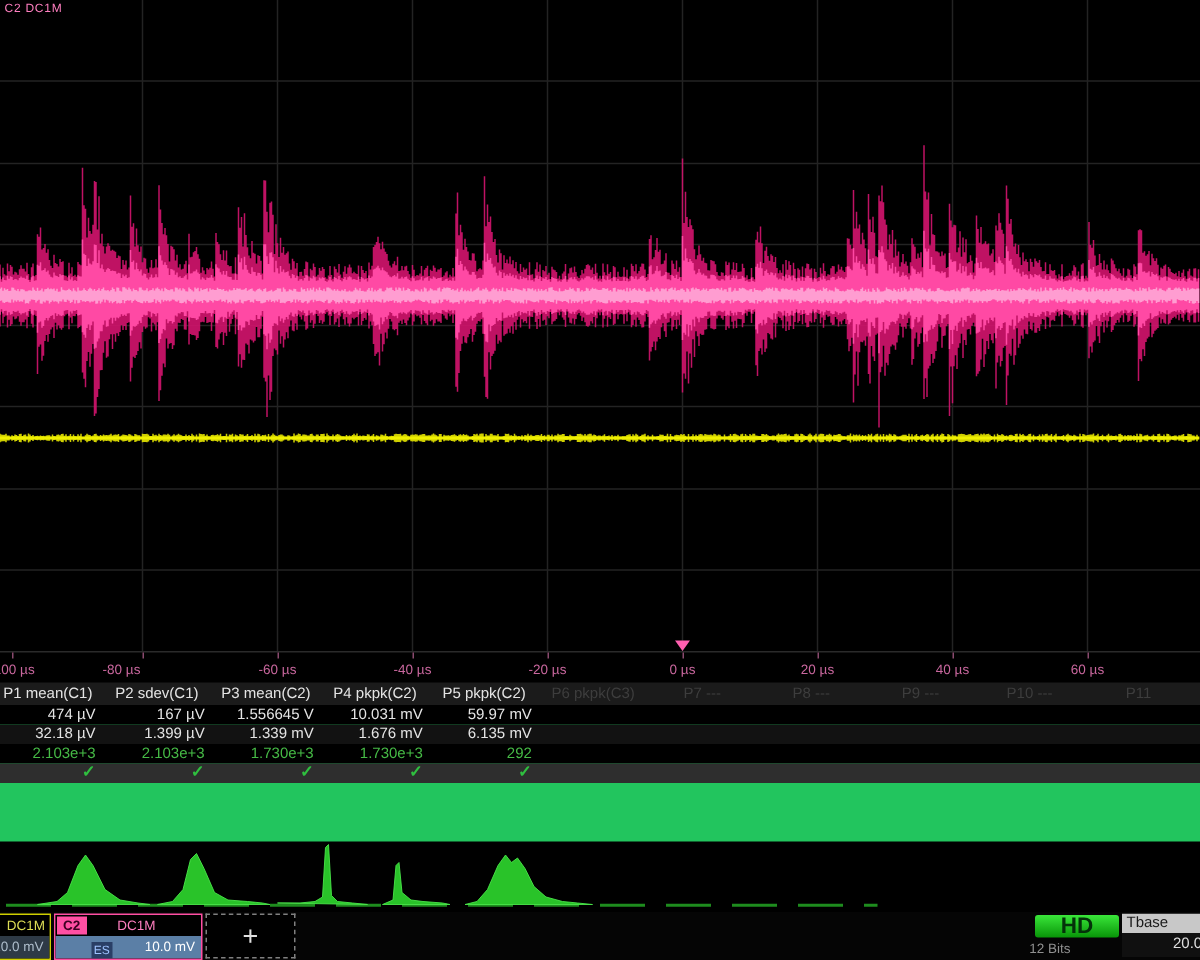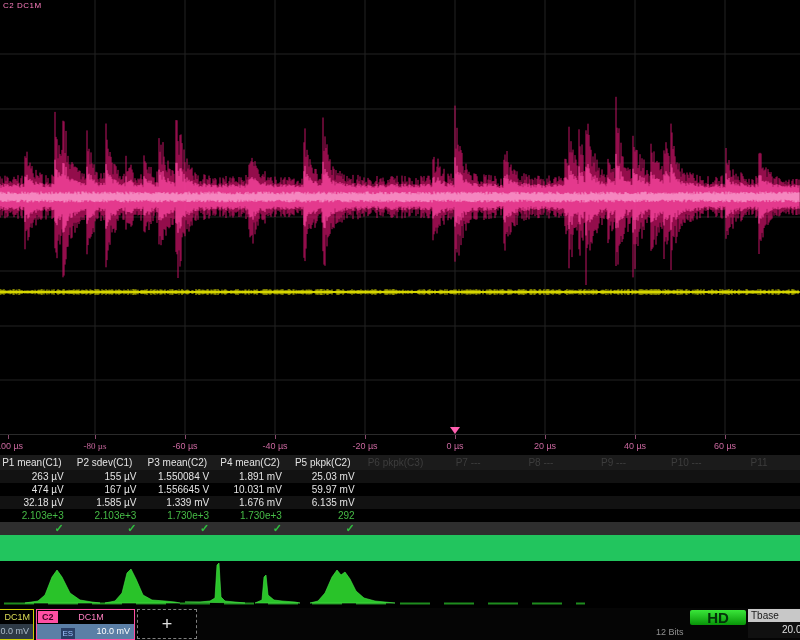--- a/index.html
+++ b/index.html
@@ -47,21 +47,21 @@
   .c2-badge{background:#ff4fa3;color:#3c0020;font-weight:bold;padding:0 4px;height:12px;
             line-height:12px;margin:1px 3px 1px 1px;}
   .es-badge{background:#2a3f66;color:#9fc3ff;font-size:8px;padding:0 2px;height:11px;
             line-height:11px;margin-right:3px;margin-top:32px;}
   .coupling{color:#ff7fc0;}
   .add-box{position:absolute;left:137px;top:1px;width:58px;height:28px;border:1px dashed #808080;
            color:#e0e0e0;font-size:18px;text-align:center;line-height:28px;background:#000;}
   .hd-badge{position:absolute;left:690px;top:2px;width:56px;height:15px;border-radius:2px;
             background:linear-gradient(#3ae63a,#089508);color:#04320a;font-size:15px;
             font-weight:bold;text-align:center;line-height:15px;}
-  .hd-bits{position:absolute;left:656px;top:19px;width:56px;text-align:left;color:#909090;
+  .hd-bits{position:absolute;left:672px;top:19px;width:56px;text-align:center;color:#909090;
            font-size:9px;}
   .tbase-box{position:absolute;left:748px;top:1px;width:60px;height:29px;overflow:hidden;}
   .tbase-head{height:13px;line-height:13px;background:#c8c8c8;color:#1a1a1a;font-size:10px;
               padding-left:3px;}
   .tbase-val{height:16px;line-height:16px;background:#101010;color:#e0e0e0;font-size:10px;
              padding-left:34px;white-space:nowrap;}
 </style>
 </head>
 <body>
 
@@ -94,21 +94,21 @@
       </svg>
     <div class="trace-label">C2 DC1M</div>
   </div>
 
   <div class="trigger-marker"></div>
 
   <div class="axis-strip" id="axis-strip">
       <div class="axis-tick" style="left: 8px;"></div>
       <div class="axis-label" style="left: 8px;">-100 µs</div>
       <div class="axis-tick" style="left: 95px;"></div>
-      <div class="axis-label" style="left: 95px; font-family: Liberation Serif, serif;">-80 µs</div>
+      <div class="axis-label" style="left: 81px;">-80 µs</div>
       <div class="axis-tick" style="left: 185px;"></div>
       <div class="axis-label" style="left: 185px;">-60 µs</div>
       <div class="axis-tick" style="left: 275px;"></div>
       <div class="axis-label" style="left: 275px;">-40 µs</div>
       <div class="axis-tick" style="left: 365px;"></div>
       <div class="axis-label" style="left: 365px;">-20 µs</div>
       <div class="axis-tick" style="left: 455px;"></div>
       <div class="axis-label" style="left: 455px;">0 µs</div>
       <div class="axis-tick" style="left: 545px;"></div>
       <div class="axis-label" style="left: 545px;">20 µs</div>
@@ -116,58 +116,45 @@
       <div class="axis-label" style="left: 635px;">40 µs</div>
       <div class="axis-tick" style="left: 725px;"></div>
       <div class="axis-label" style="left: 725px;">60 µs</div>
     </div>
 
   <div class="measure-table" id="measure-table">
       <div class="m-row head">
         <div class="m-cell">P1 mean(C1)</div>
         <div class="m-cell">P2 sdev(C1)</div>
         <div class="m-cell">P3 mean(C2)</div>
-        <div class="m-cell">P4 mean(C2)</div>
+        <div class="m-cell">P4 pkpk(C2)</div>
         <div class="m-cell">P5 pkpk(C2)</div>
         <div class="m-cell dim">P6 pkpk(C3)</div>
         <div class="m-cell dim">P7 ---</div>
         <div class="m-cell dim">P8 ---</div>
         <div class="m-cell dim">P9 ---</div>
         <div class="m-cell dim">P10 ---</div>
         <div class="m-cell dim">P11</div>
       </div>
-      <div class="m-row odd">
-        <div class="m-cell">263 µV</div>
-        <div class="m-cell">155 µV</div>
-        <div class="m-cell">1.550084 V</div>
-        <div class="m-cell">1.891 mV</div>
-        <div class="m-cell">25.03 mV</div>
-        <div class="m-cell"></div>
-        <div class="m-cell"></div>
-        <div class="m-cell"></div>
-        <div class="m-cell"></div>
-        <div class="m-cell"></div>
-        <div class="m-cell"></div>
-      </div>
       <div class="m-row even">
         <div class="m-cell">474 µV</div>
         <div class="m-cell">167 µV</div>
         <div class="m-cell">1.556645 V</div>
         <div class="m-cell">10.031 mV</div>
         <div class="m-cell">59.97 mV</div>
         <div class="m-cell"></div>
         <div class="m-cell"></div>
         <div class="m-cell"></div>
         <div class="m-cell"></div>
         <div class="m-cell"></div>
         <div class="m-cell"></div>
       </div>
       <div class="m-row odd">
         <div class="m-cell">32.18 µV</div>
-        <div class="m-cell">1.585 µV</div>
+        <div class="m-cell">1.399 µV</div>
         <div class="m-cell">1.339 mV</div>
         <div class="m-cell">1.676 mV</div>
         <div class="m-cell">6.135 mV</div>
         <div class="m-cell"></div>
         <div class="m-cell"></div>
         <div class="m-cell"></div>
         <div class="m-cell"></div>
         <div class="m-cell"></div>
         <div class="m-cell"></div>
       </div>

